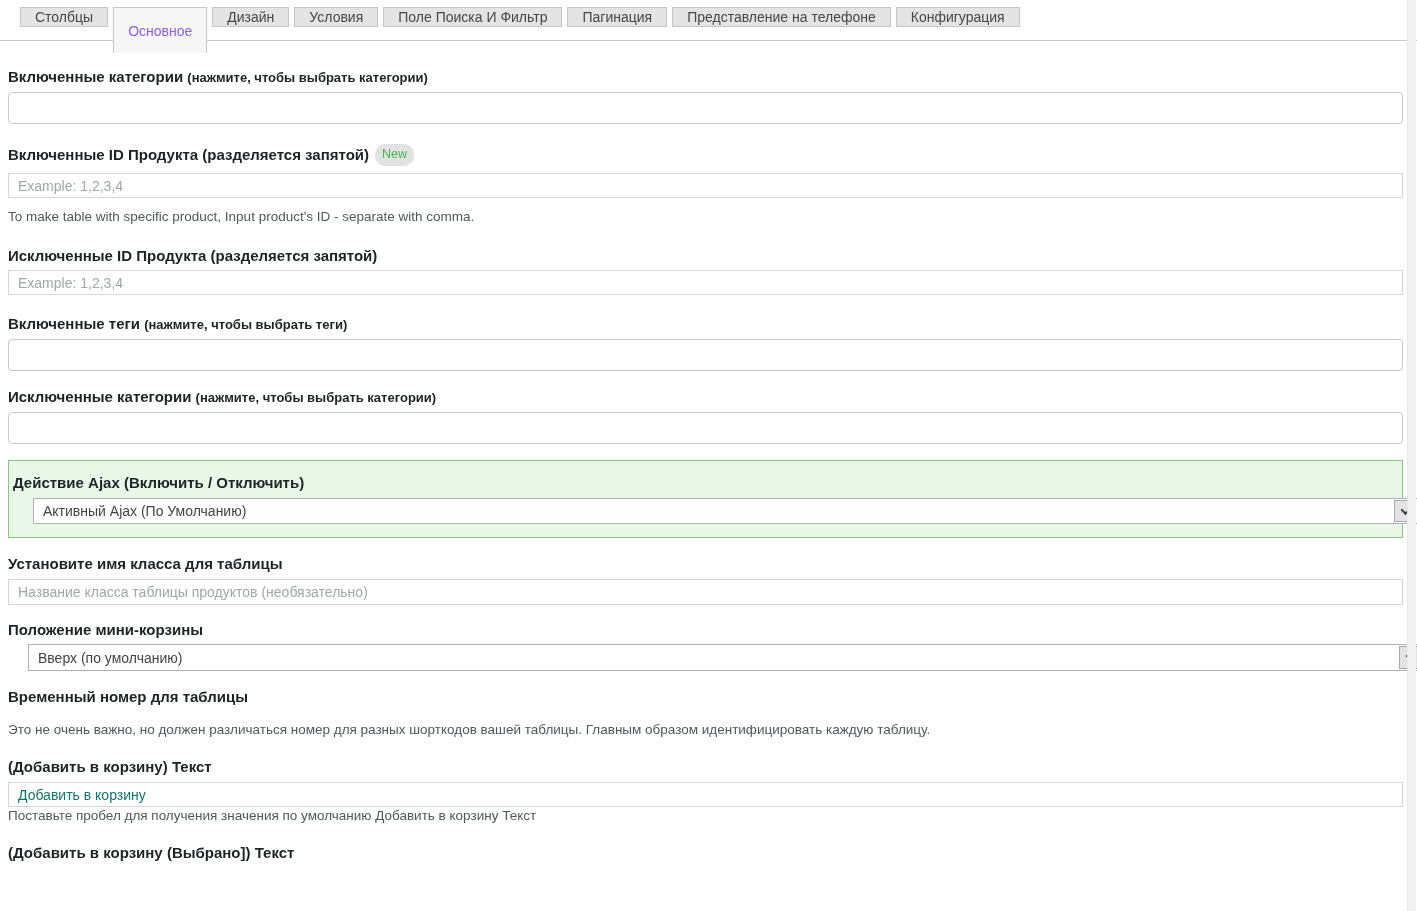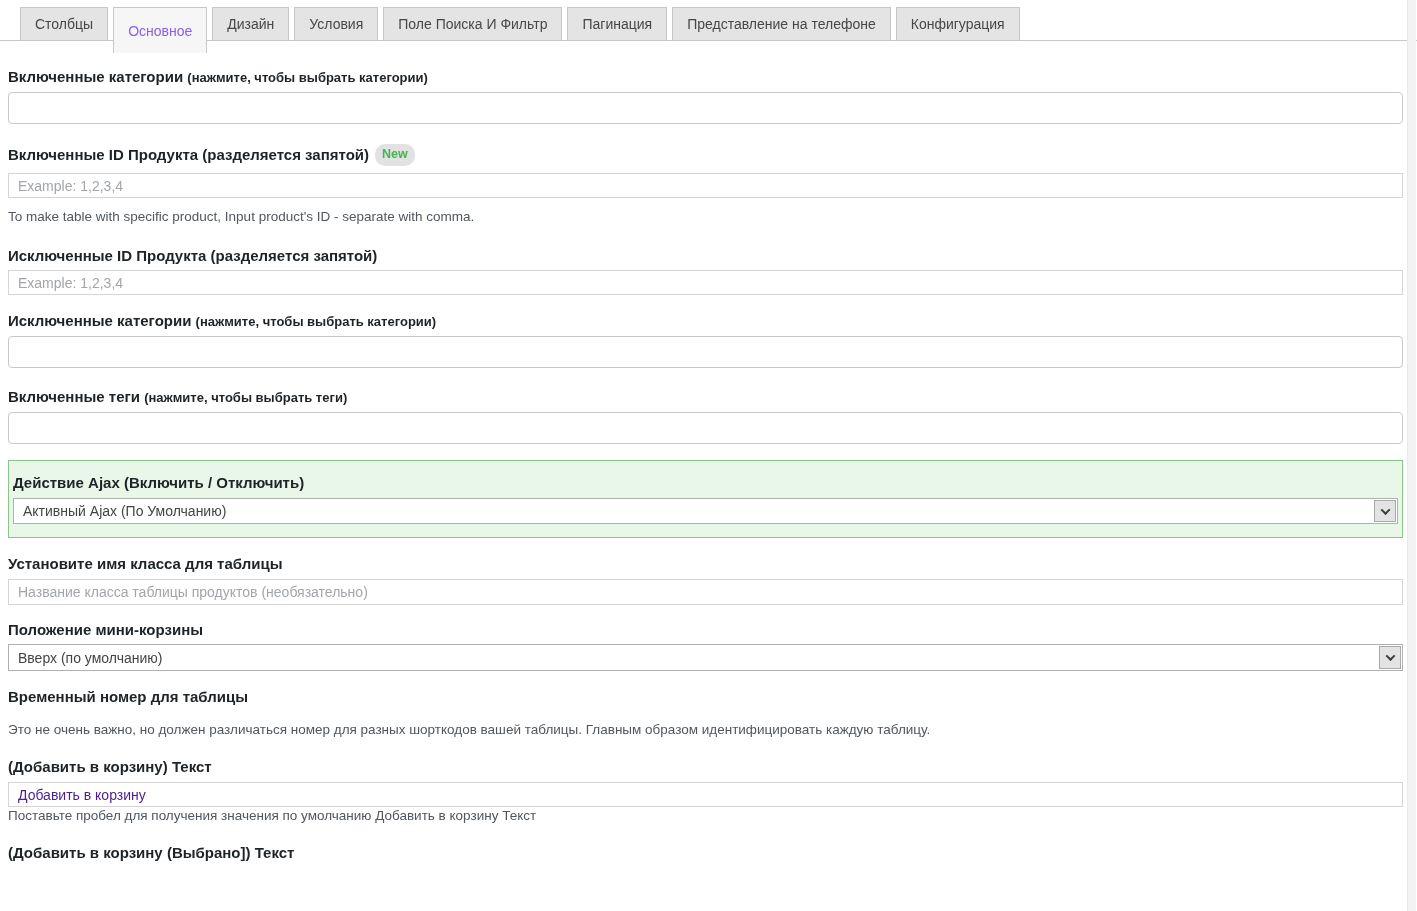--- a/index.html
+++ b/index.html
@@ -28,21 +28,21 @@
     content: "";
     position: absolute;
     left: 0; right: 0; bottom: 0;
     height: 1px;
     background: #c9c9c9;
   }
   .tab {
     position: relative;
     z-index: 2;
     margin-top: 7px;
-    height: 34px;
+    height: 20px;
     padding: 0 14px;
     display: flex;
     align-items: center;
     background: #e4e4e4;
     border: 1px solid #c6c6c6;
     font-size: 14px;
     color: #474747;
     white-space: nowrap;
     cursor: pointer;
   }
@@ -66,29 +66,29 @@
     font-size: 13px;
     font-weight: 700;
   }
   .badge {
     display: inline-block;
     margin-left: 6px;
     padding: 2px 7px 3px;
     background: #e2e2e2;
     border-radius: 10px;
     font-size: 12.5px;
-    font-weight: 700;
+    font-weight: 400;
     vertical-align: 2px;
   }
   .inp {
     display: block;
     width: 100%;
     font-family: "Liberation Sans", "DejaVu Sans", sans-serif;
     font-size: 14px;
-    color: #4c1d95;
+    color: #0f766e;
     background: #fff;
     border: 1px solid #d5d5d5;
     outline: none;
     padding: 0 9px;
   }
   .inp::placeholder { color: #a2a6aa; opacity: 1; }
   .inp.tall {
     height: 32px;
     border: 1px solid #c8c8c8;
     border-radius: 4px;
@@ -103,20 +103,21 @@
   }
   
   .select {
     display: flex;
     align-items: stretch;
     width: 100%;
     height: 27px;
     background: #fff;
     border: 1px solid #b0b0b0;
     cursor: default;
+    margin-left: 20px;
   }
   .select .select-value {
     flex: 1;
     display: flex;
     align-items: center;
     padding-left: 9px;
     font-size: 14px;
     color: #444;
     white-space: nowrap;
     overflow: hidden;
@@ -197,31 +198,31 @@
     </div>
 
     <div>
       <div class="field-label mt23 mb6">
         <span>Исключенные ID Продукта (разделяется запятой)</span>
       </div>
       <input class="inp small" type="text" placeholder="Example: 1,2,3,4" style="">
     </div>
 
     <div>
+      <div class="field-label mt20 mb6">
+        <span>Включенные теги</span>
+        <span class="hint">(нажмите, чтобы выбрать теги)</span>
+      </div>
+      <input class="inp tall" type="text" value="" style="">
+    </div>
+
+    <div>
       <div class="field-label mt17 mb6">
         <span>Исключенные категории</span>
         <span class="hint">(нажмите, чтобы выбрать категории)</span>
-      </div>
-      <input class="inp tall" type="text" value="" style="">
-    </div>
-
-    <div>
-      <div class="field-label mt20 mb6">
-        <span>Включенные теги</span>
-        <span class="hint">(нажмите, чтобы выбрать теги)</span>
       </div>
       <input class="inp tall" type="text" value="" style="">
     </div>
 
     <div class="green-box">
       <div class="field-label mb7">
         <span>Действие Ajax (Включить / Отключить)</span>
       </div>
       <div class="select">
         <span class="select-value">Активный Ajax (По Умолчанию)</span>

